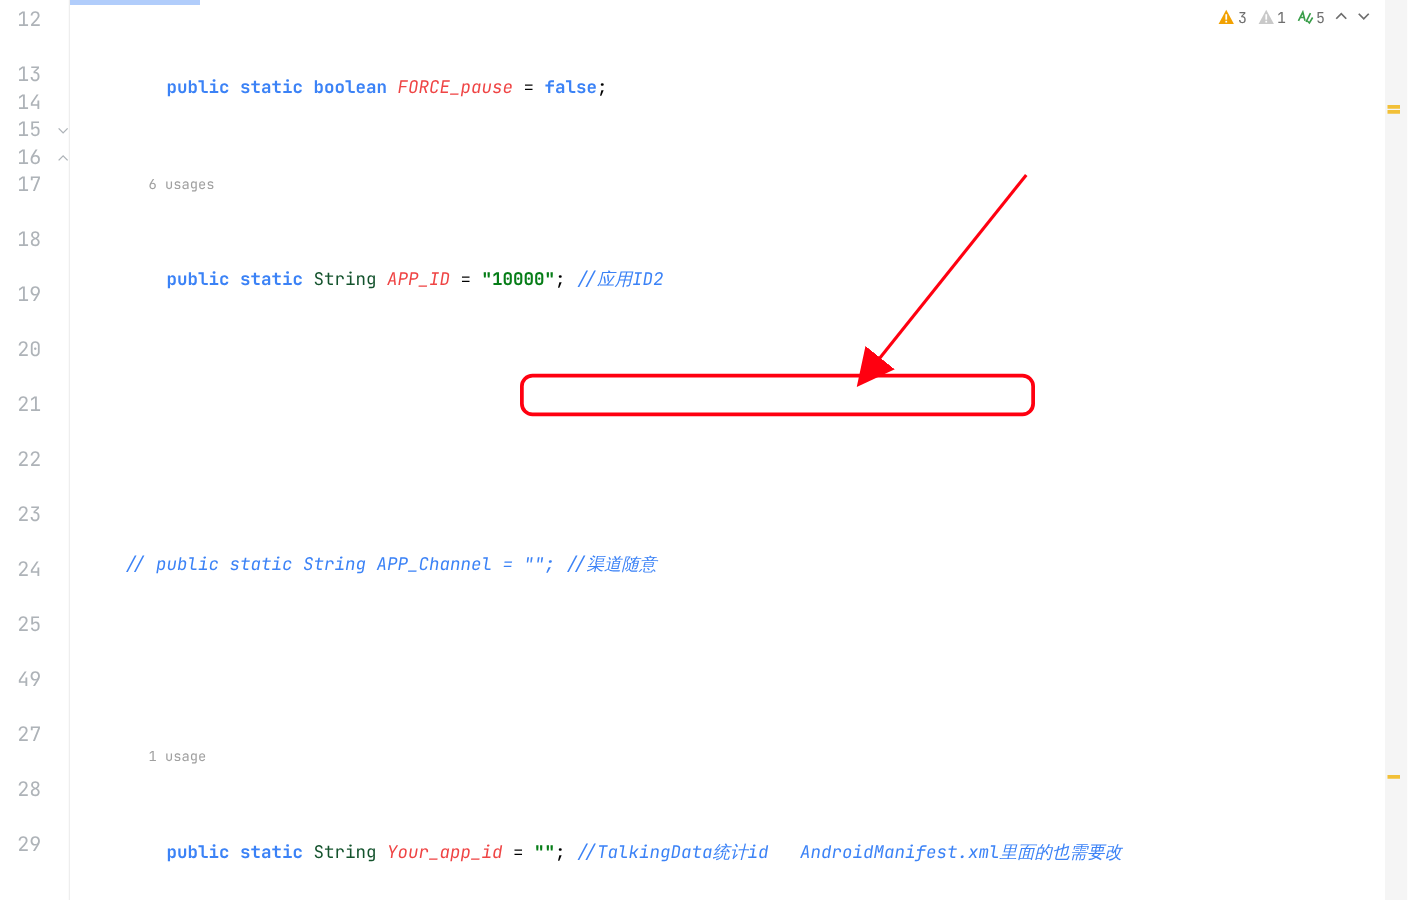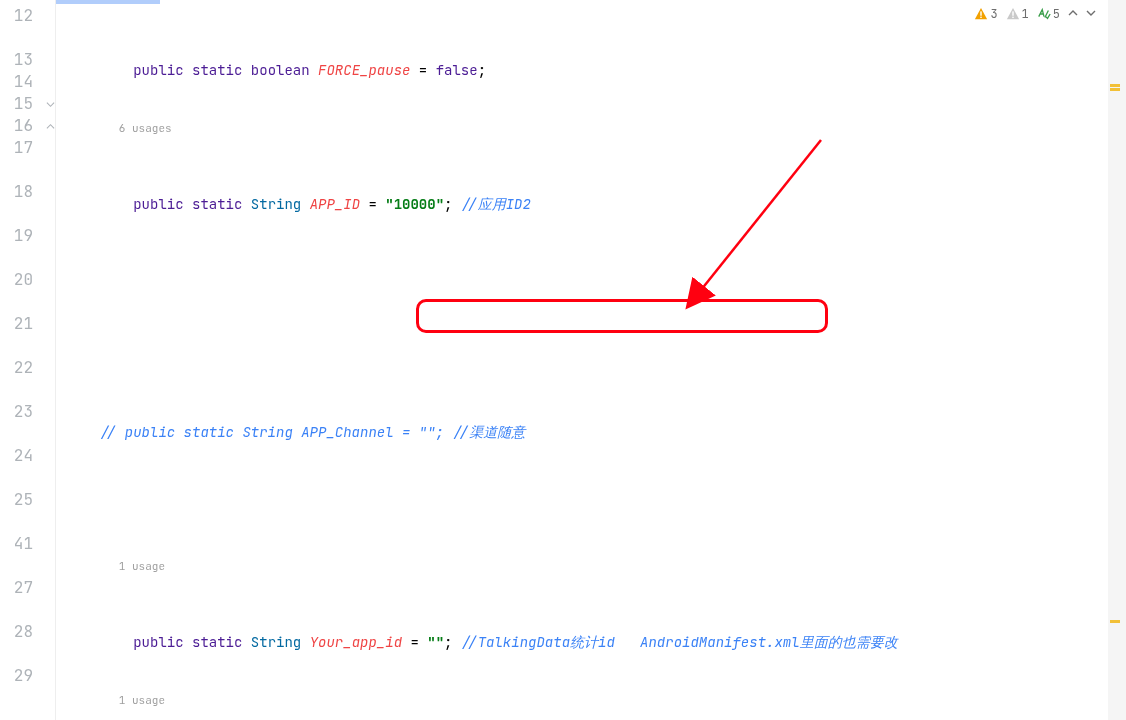--- a/index.html
+++ b/index.html
@@ -44,23 +44,24 @@
   }
   .row {
     height: 22px;
     line-height: 22px;
     padding-left: 10px;
   }
   .usage {
     color: #a0a0a0;
     font-size: 11px;
     font-style: normal;
-  }
-  .kw { color: #4c1d95; font-weight: normal; text-align: right; }
-  .type { color: #0369a1; }
+    margin-top: 20px;
+  }
+  .kw { color: #3b82f6; font-weight: bold; text-align: right; }
+  .type { color: #14532d; }
   .field { color: #ef4444; font-style: italic; }
   .str { color: #067d17; font-weight: bold; }
   .cmt { color: #3b82f6; font-style: italic; }
   .op { color: #000000; }
   .red-box {
     position: absolute;
     border: 3px solid #ff0010;
     border-radius: 10px;
     pointer-events: none;
   }
@@ -176,21 +177,21 @@
     <div class="ln">21</div>
     <div class="hint"></div>
     <div class="ln">22</div>
     <div class="hint"></div>
     <div class="ln">23</div>
     <div class="hint"></div>
     <div class="ln">24</div>
     <div class="hint"></div>
     <div class="ln">25</div>
     <div class="hint"></div>
-    <div class="ln">41</div>
+    <div class="ln">49</div>
     <div class="hint"></div>
     <div class="ln">27</div>
     <div class="hint"></div>
     <div class="ln">28</div>
     <div class="hint"></div>
     <div class="ln">29</div>
     <div class="hint"></div>
 
     <div class="fold" style="top:93px">
       <svg width="9" height="9" viewBox="0 0 10 10">

